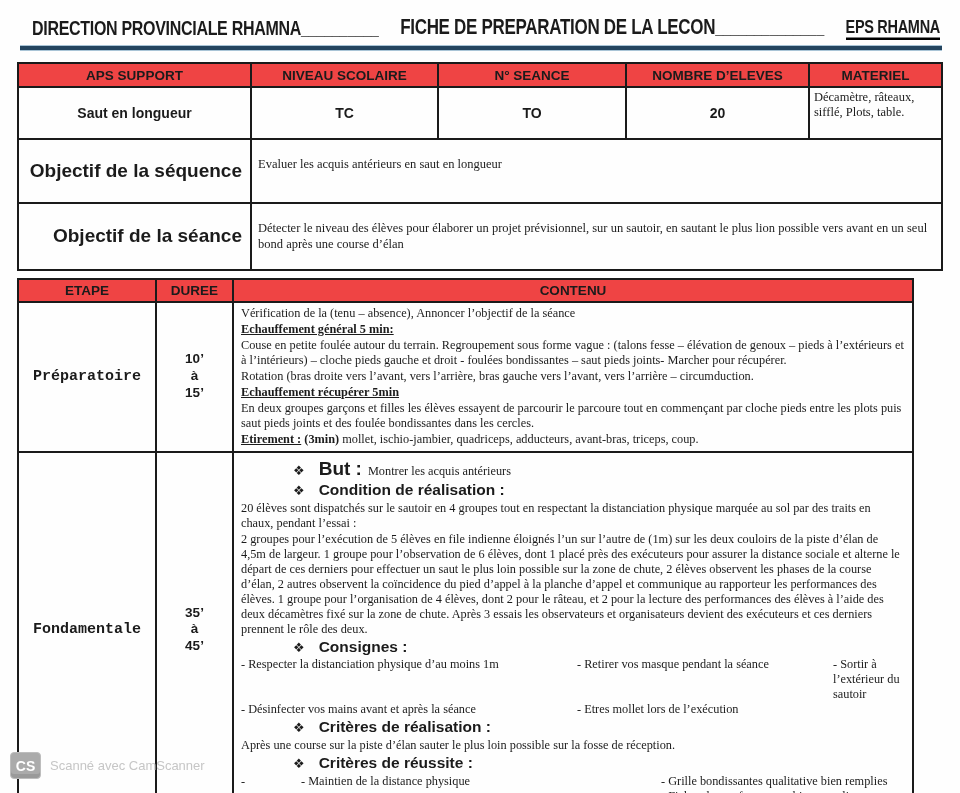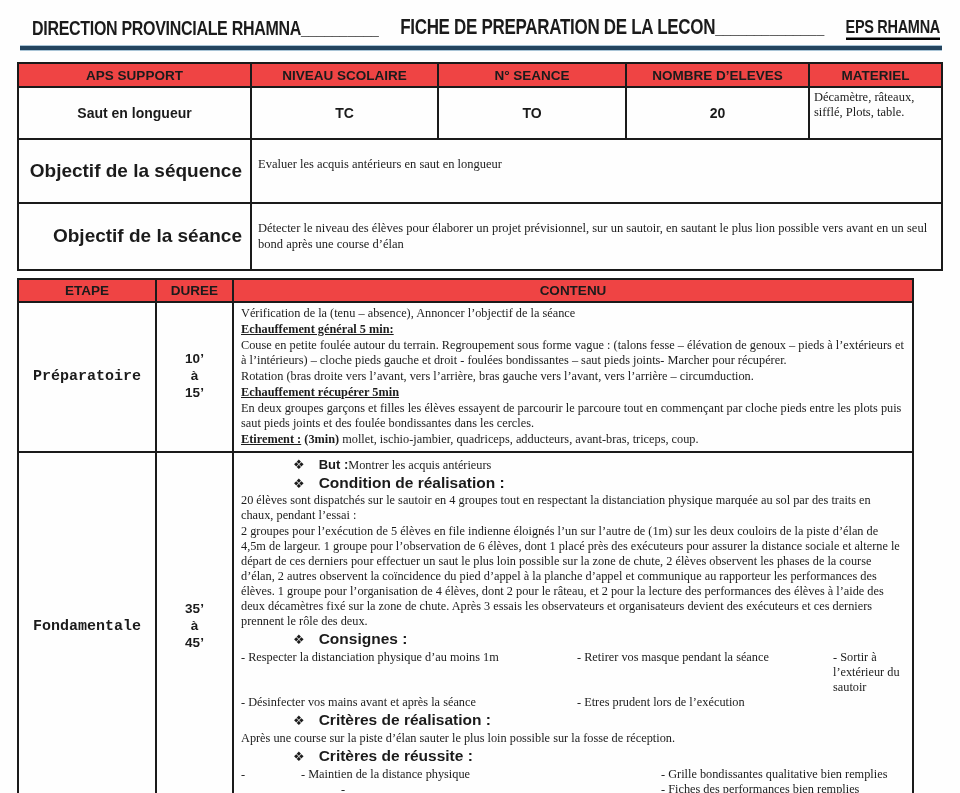--- a/index.html
+++ b/index.html
@@ -52,23 +52,23 @@
     font-size: 13.5px; text-align: center; line-height: 1.25;
   }
   .content-cell { padding: 3px 7px; font-size: 12.3px; line-height: 1.22; vertical-align: top; text-align: left; }
   .content-cell p { margin: 0 0 1px 0; }
   .u-head { font-weight: 700; text-decoration: underline; }
   .b-only { font-weight: 700; }
 
   .diamond-row { display: flex; align-items: baseline; margin: 1px 0 1px 52px; font-family: "Liberation Sans", sans-serif; }
   .diamond { font-size: 13px; margin-right: 14px; }
   .d-label { font-weight: 700; }
-  .d-label.sm { font-size: 13px; }
+  .d-label.sm { font-size: 19px; }
   .d-label.lg { font-size: 15.5px; }
-  .d-inline { font-family: "Liberation Serif", serif; font-size: 12.3px; font-weight: 400; }
+  .d-inline { font-family: "Liberation Serif", serif; font-size: 12.3px; font-weight: 400; margin-left: 6px; }
 
   .consignes-grid { display: grid; grid-template-columns: 330px 250px auto; column-gap: 6px; }
   .consignes-grid span { display: block; }
   .reussite-grid { display: grid; grid-template-columns: 60px 360px auto; }
   .reussite-grid span { display: block; }
   .reussite-grid .dash2 { margin-left: 40px; }
 
   
   .watermark { position: absolute; left: 10px; bottom: 14px; display: flex; align-items: center; }
   .cs-logo {
@@ -177,21 +177,21 @@
         <p>2 groupes pour l’exécution de 5 élèves en file indienne éloignés l’un sur l’autre de (1m) sur les deux couloirs de la piste d’élan de 4,5m de largeur. 1 groupe pour l’observation de 6 élèves, dont 1 placé près des exécuteurs pour assurer la distance sociale et alterne le départ de ces derniers pour effectuer un saut le plus loin possible sur la zone de chute, 2 élèves observent les phases de la course d’élan, 2 autres observent la coïncidence du pied d’appel à la planche d’appel et communique au rapporteur les performances des élèves. 1 groupe pour l’organisation de 4 élèves, dont 2 pour le râteau, et 2 pour la lecture des performances des élèves à l’aide des deux décamètres fixé sur la zone de chute. Après 3 essais les observateurs et organisateurs devient des exécuteurs et ces derniers prennent le rôle des deux.</p>
         <div class="diamond-row">
           <span class="diamond">❖</span>
           <span class="d-label lg">Consignes :</span>
         </div>
         <div class="consignes-grid">
           <span>- Respecter la distanciation physique d’au moins 1m</span>
           <span>- Retirer vos masque pendant la séance</span>
           <span>- Sortir à l’extérieur du sautoir</span>
           <span>- Désinfecter vos mains avant et après la séance</span>
-          <span>- Etres prudent lors de l’exécution</span>
+          <span>- Etres mollet lors de l’exécution</span>
           <span></span>
         </div>
         <div class="diamond-row">
           <span class="diamond">❖</span>
           <span class="d-label lg">Critères de réalisation :</span>
         </div>
         <p>Après une course sur la piste d’élan sauter le plus loin possible sur la fosse de réception.</p>
         <div class="diamond-row">
           <span class="diamond">❖</span>
           <span class="d-label lg">Critères de réussite :</span>
@@ -215,14 +215,18 @@
         <div>10’</div>
       </td>
       <td class="content-cell">
         <p>- Verbalisation</p>
         <p>- Annoncer l’objectif de la séance prochaine</p>
       </td>
     </tr>
   </tbody>
     </table>
 
+  <div class="watermark">
+    <div class="cs-logo">CS</div>
+    <span class="wm-text">Scanné avec CamScanner</span>
+  </div>
 
 </div>
 
 </body></html>

